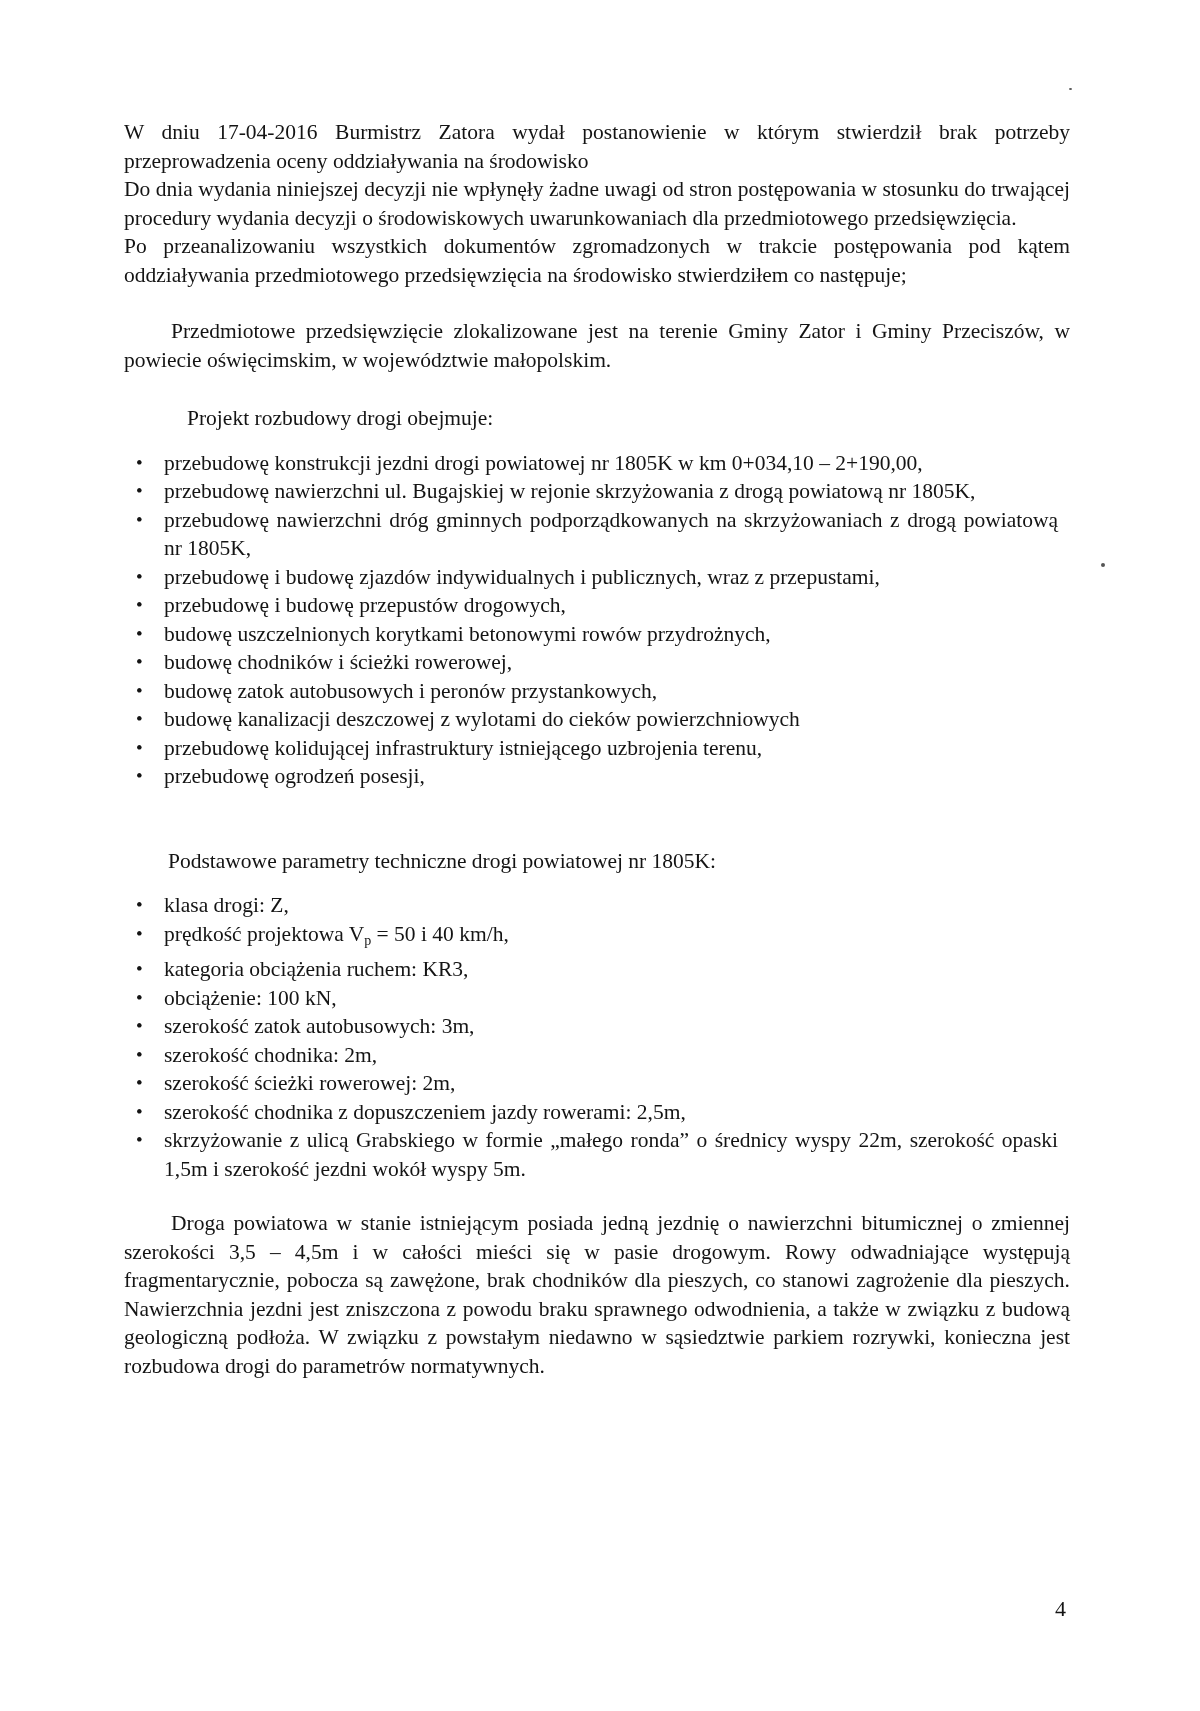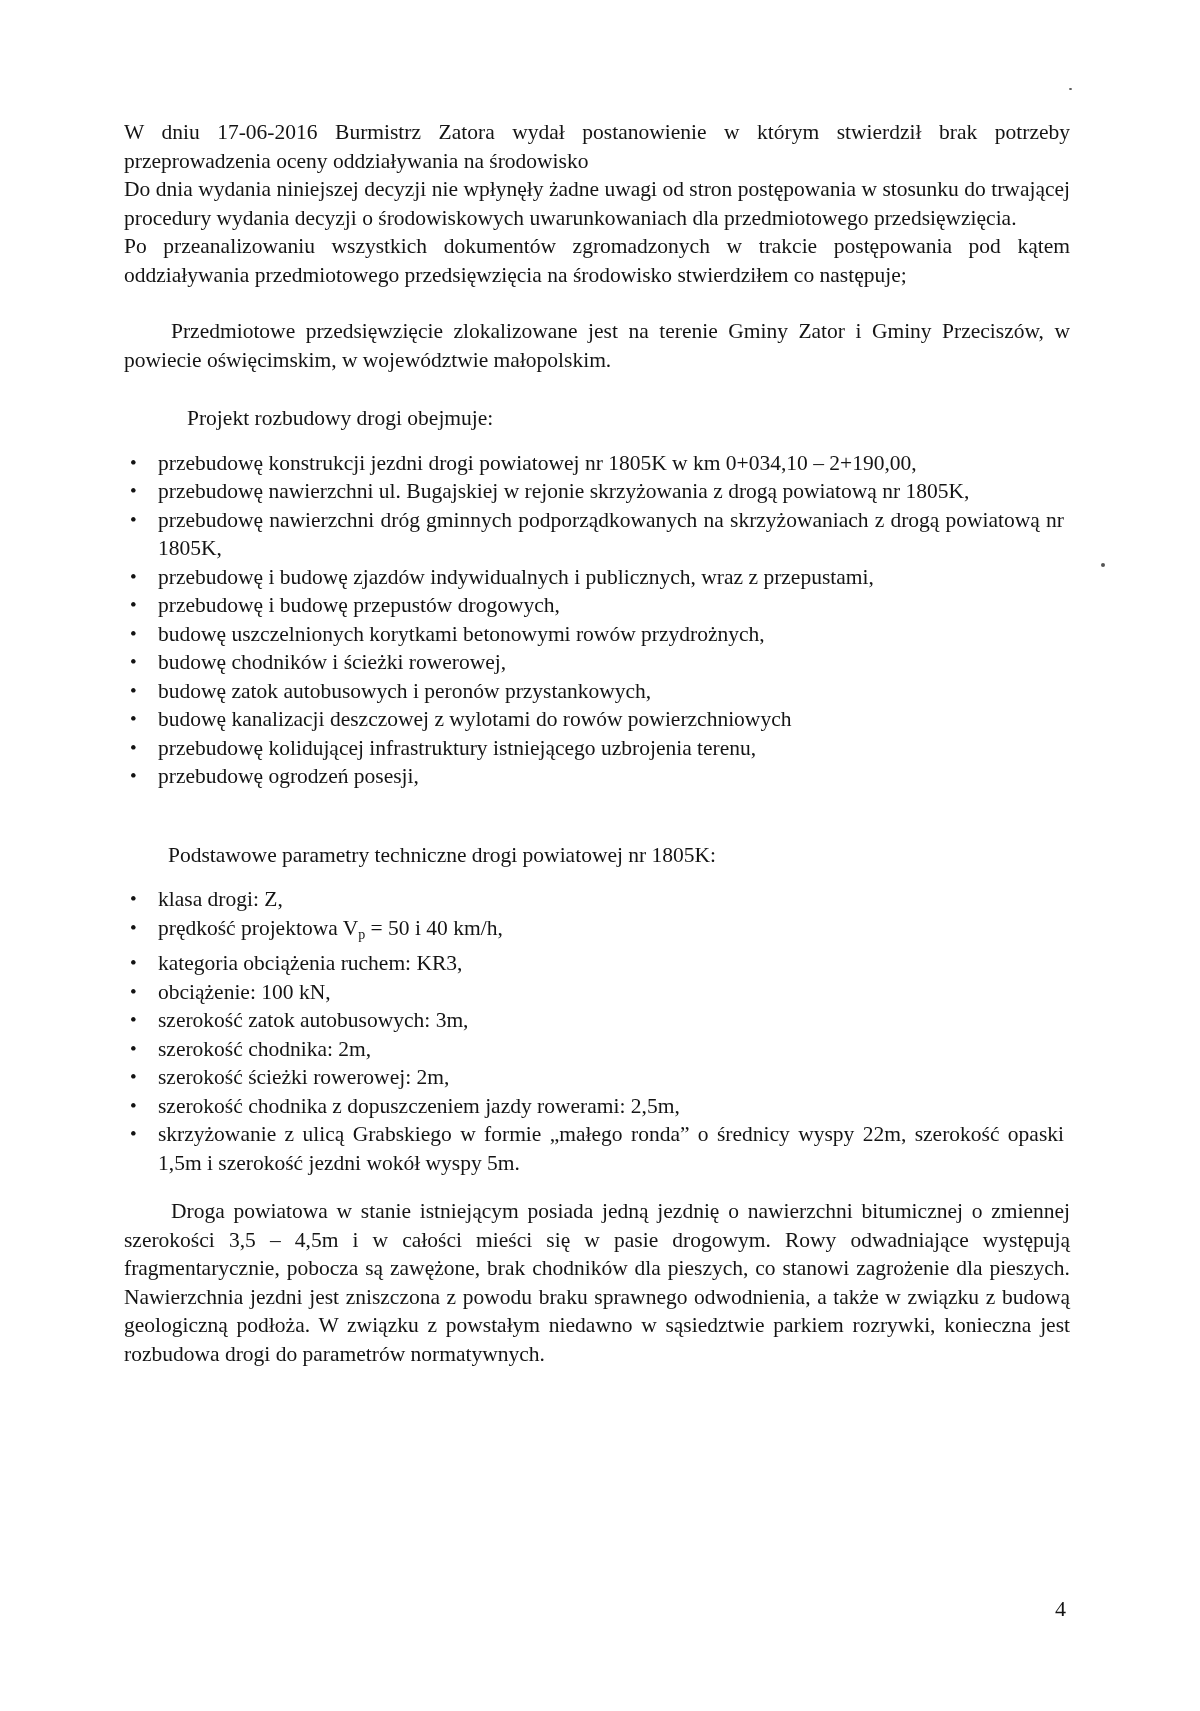--- a/index.html
+++ b/index.html
@@ -26,21 +26,21 @@
     .para {
       margin: 0;
       text-align: justify;
     }
     .indent-small { text-indent: 47px; }
     .indent-big { text-indent: 190px; }
     .gap { height: 14px; }
     .gap-lg { height: 28px; }
     ul.bullets {
       list-style: none;
-      margin: 6px;
+      margin: 12px;
       padding: 0;
     }
     ul.bullets li {
       position: relative;
       padding-left: 28px;
       text-align: justify;
     }
     ul.bullets li::before {
       content: "\2022";
       position: absolute;
@@ -60,41 +60,41 @@
       font-size: 22px;
       font-family: "Liberation Serif", serif;
     }
     .speck { position: absolute; background: #555; border-radius: 50%; }
   </style>
 </head>
 <body>
 
 <div class="page">
 
-  <p class="para">W dniu 17-06-2016 Burmistrz Zatora wydał postanowienie w którym stwierdził brak potrzeby przeprowadzenia oceny oddziaływania na środowisko</p>
+  <p class="para">W dniu 17-04-2016 Burmistrz Zatora wydał postanowienie w którym stwierdził brak potrzeby przeprowadzenia oceny oddziaływania na środowisko</p>
   <p class="para">Do dnia wydania niniejszej decyzji nie wpłynęły żadne uwagi od stron postępowania w stosunku do trwającej procedury wydania decyzji o środowiskowych uwarunkowaniach dla przedmiotowego przedsięwzięcia.</p>
   <p class="para">Po przeanalizowaniu wszystkich dokumentów zgromadzonych w trakcie postępowania pod kątem oddziaływania przedmiotowego przedsięwzięcia na środowisko stwierdziłem co następuje;</p>
 
   <div class="gap"></div>
 
   <div class="gap"></div>
   <p class="para indent-small">Przedmiotowe przedsięwzięcie zlokalizowane jest na terenie Gminy Zator i Gminy Przeciszów, w powiecie oświęcimskim, w województwie małopolskim.</p>
 
   <div class="gap"></div>
   <p class="para list-lead" style="padding-left:47px">Projekt rozbudowy drogi obejmuje:</p>
   <ul class="bullets">
     <li>przebudowę konstrukcji jezdni drogi powiatowej nr 1805K w km 0+034,10 – 2+190,00,</li>
     <li>przebudowę nawierzchni ul. Bugajskiej w rejonie skrzyżowania z drogą powiatową nr 1805K,</li>
     <li>przebudowę nawierzchni dróg gminnych podporządkowanych na skrzyżowaniach z drogą powiatową nr 1805K,</li>
     <li>przebudowę i budowę zjazdów indywidualnych i publicznych, wraz z przepustami,</li>
     <li>przebudowę i budowę przepustów drogowych,</li>
     <li>budowę uszczelnionych korytkami betonowymi rowów przydrożnych,</li>
     <li>budowę chodników i ścieżki rowerowej,</li>
     <li>budowę zatok autobusowych i peronów przystankowych,</li>
-    <li>budowę kanalizacji deszczowej z wylotami do rowów powierzchniowych</li>
+    <li>budowę kanalizacji deszczowej z wylotami do cieków powierzchniowych</li>
     <li>przebudowę kolidującej infrastruktury istniejącego uzbrojenia terenu,</li>
     <li>przebudowę ogrodzeń posesji,</li>
   </ul>
 
   <div class="gap-lg"></div>
   <p class="para list-lead">Podstawowe parametry techniczne drogi powiatowej nr 1805K:</p>
   <ul class="bullets">
     <li>klasa drogi: Z,</li>
     <li><span>prędkość projektowa V</span><span class="sub">p</span><span> = 50 i 40 km/h,</span></li>
     <li>kategoria obciążenia ruchem: KR3,</li>

